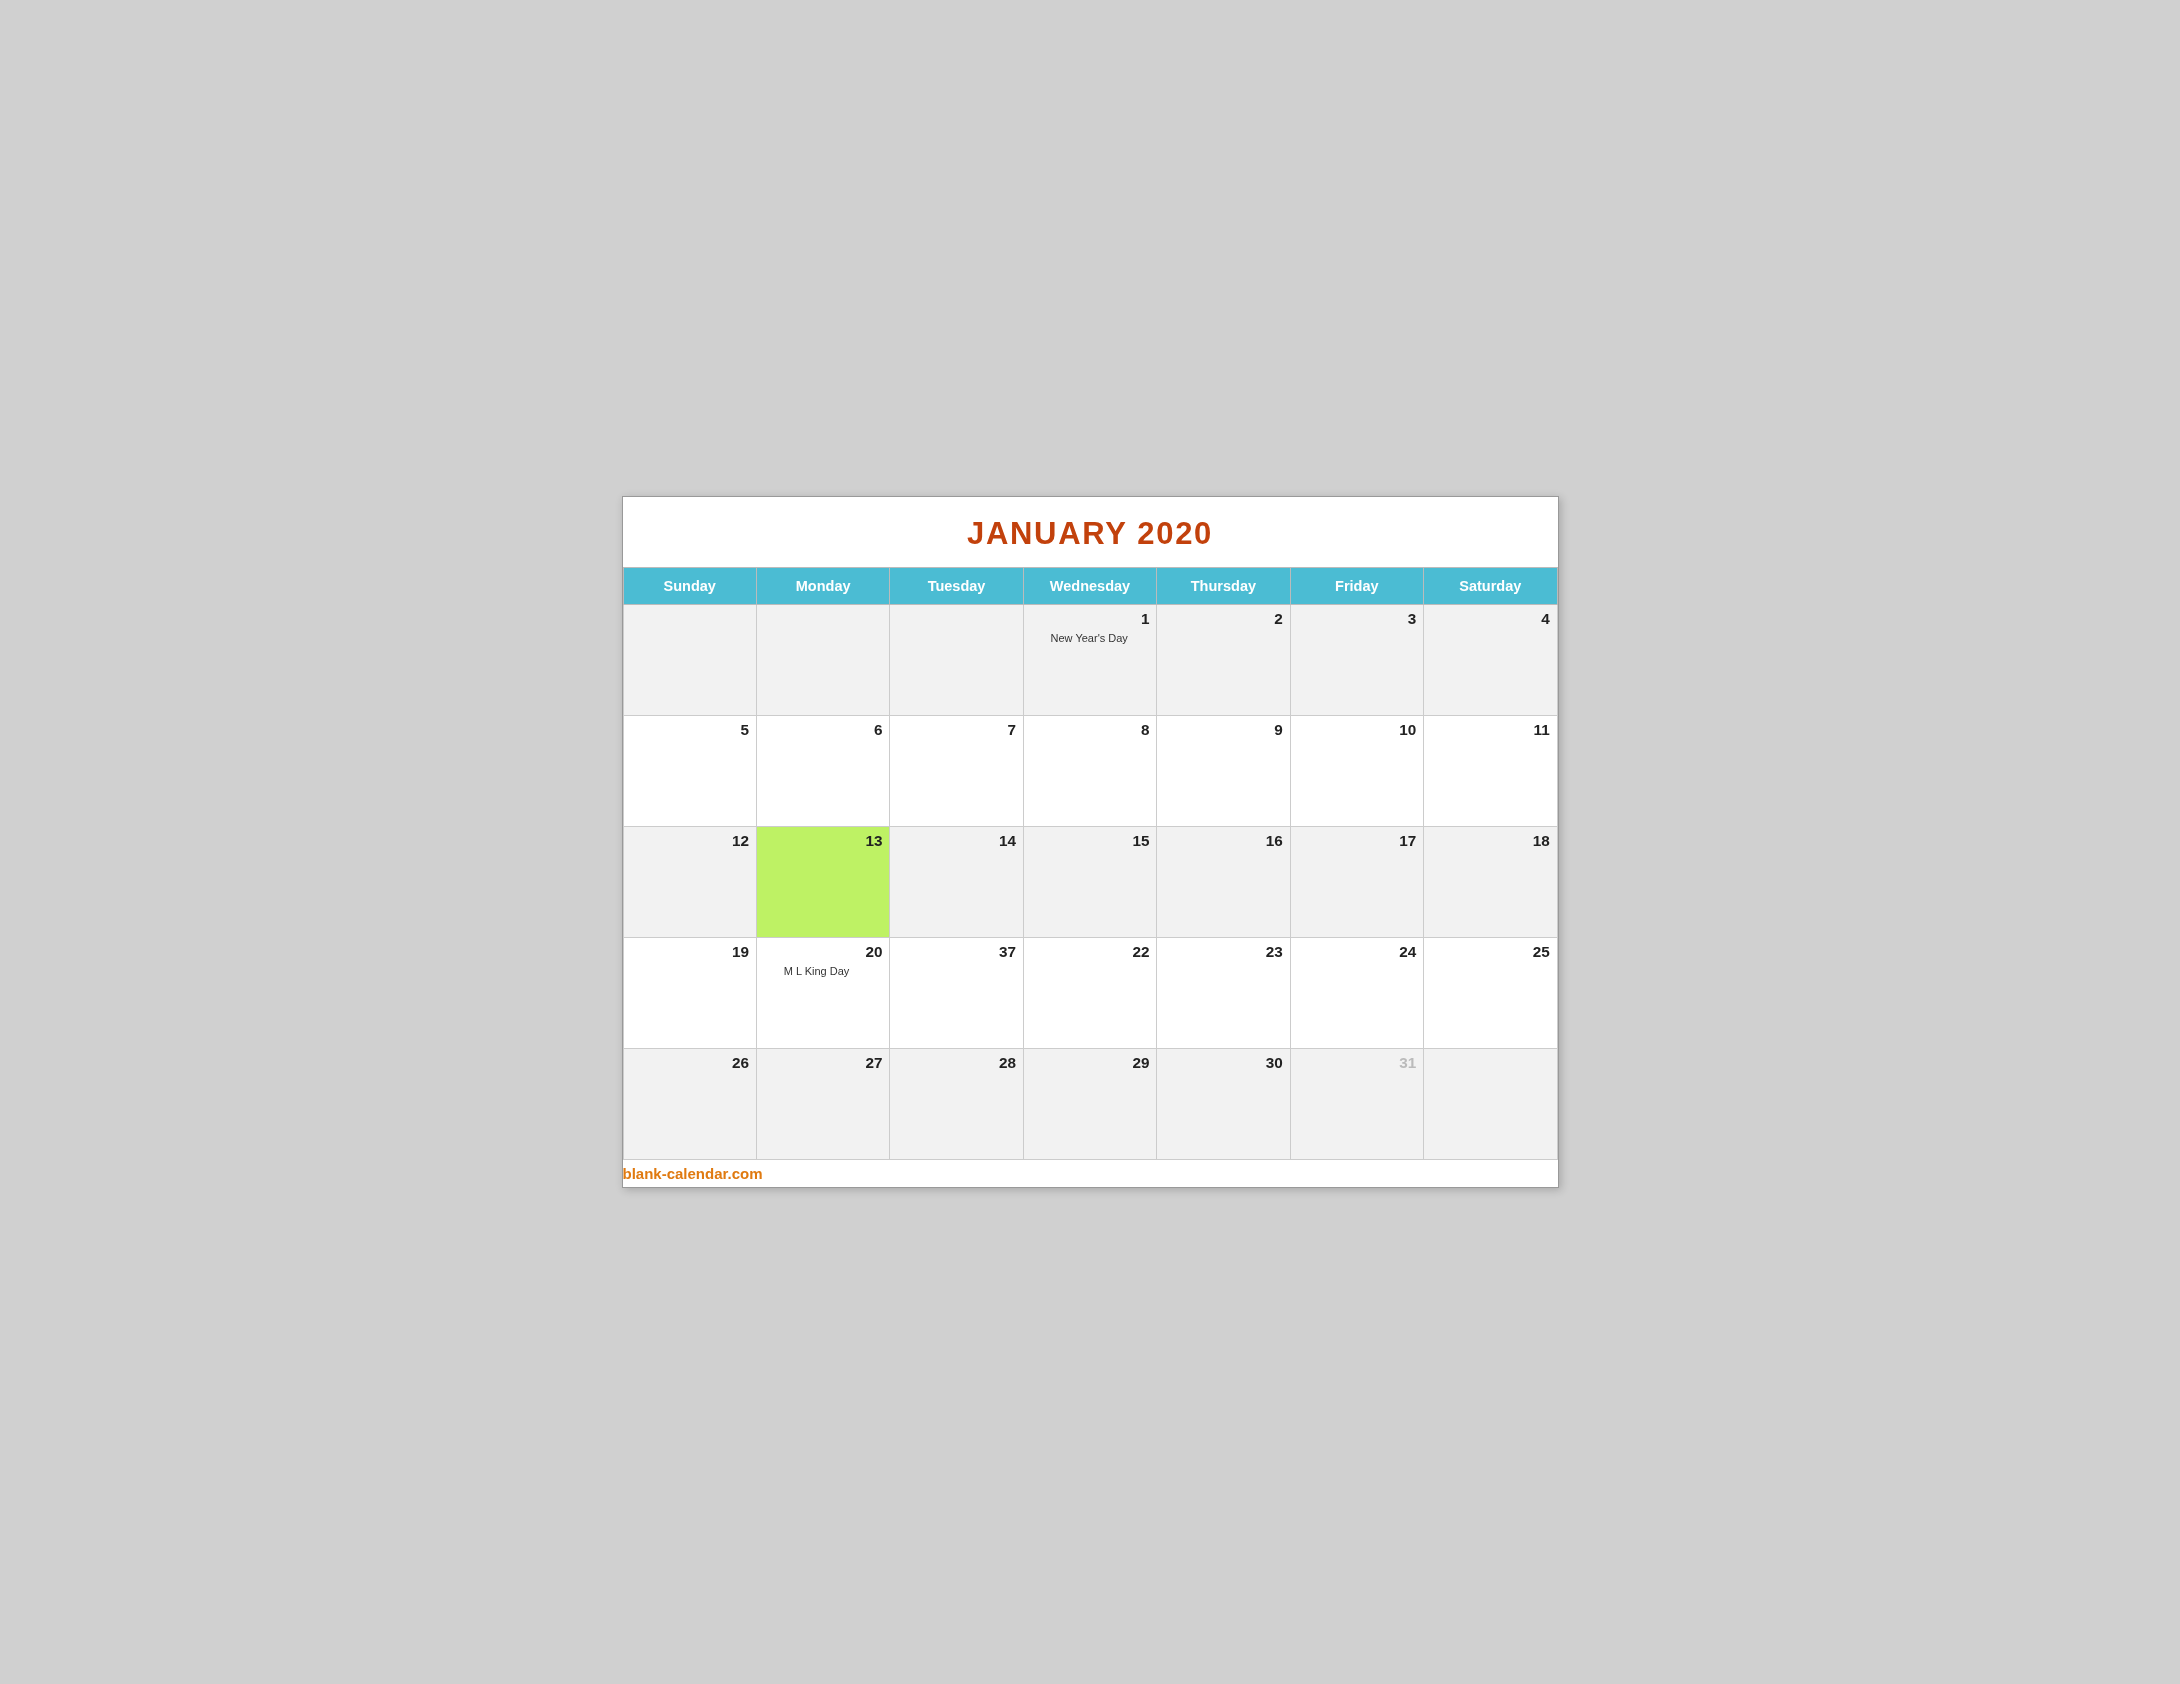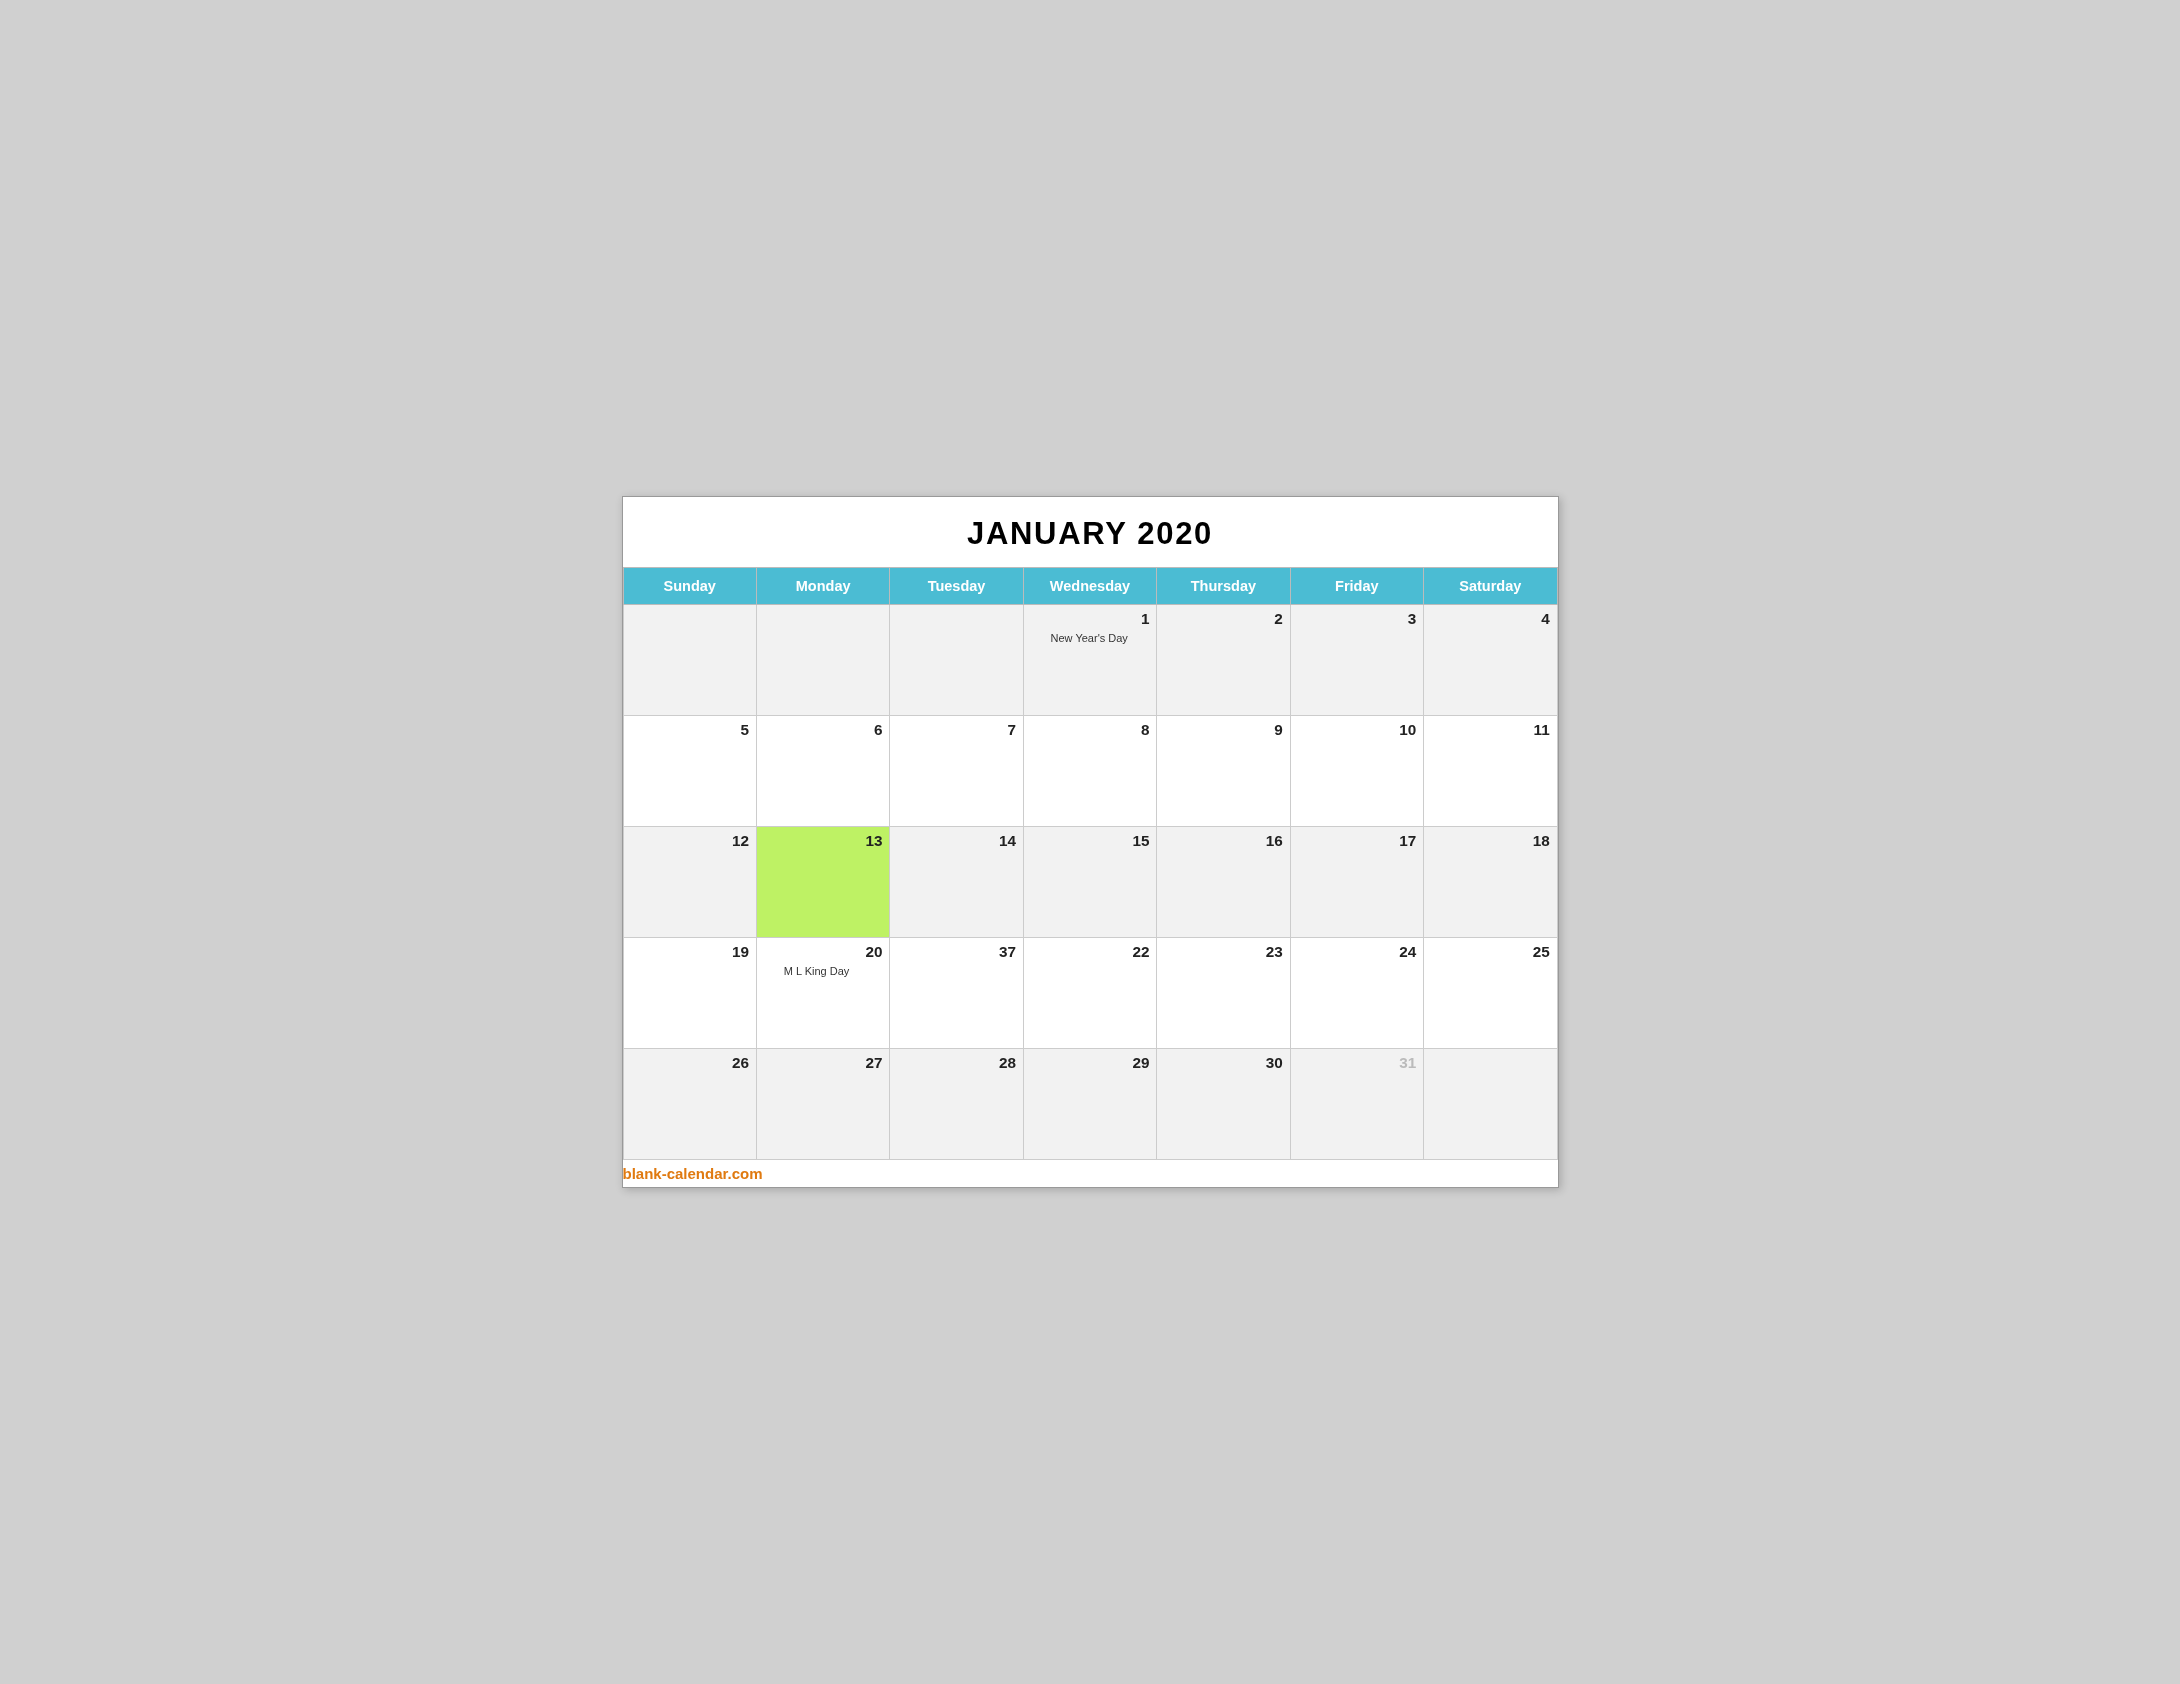--- a/index.html
+++ b/index.html
@@ -24,21 +24,21 @@
       padding: 0;
       box-shadow: 1.7px 1.7px 8.5px rgba(0,0,0,0.2);
     }
 
     .calendar-title {
       text-align: center;
       font-size: 31px;
       font-weight: 900;
       letter-spacing: 1.7px;
       padding: 19px 0 15.3px 0;
-      color: #000000;
+      color: #c2410c;
       text-transform: uppercase;
     }
 
     .calendar-table {
       width: 100%;
       border-collapse: collapse;
       table-layout: fixed;
     }
 
     .calendar-table thead tr th {

